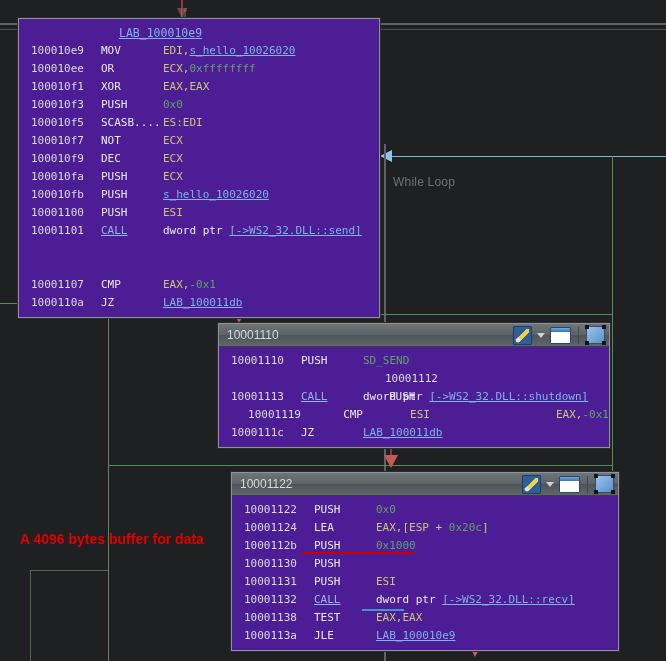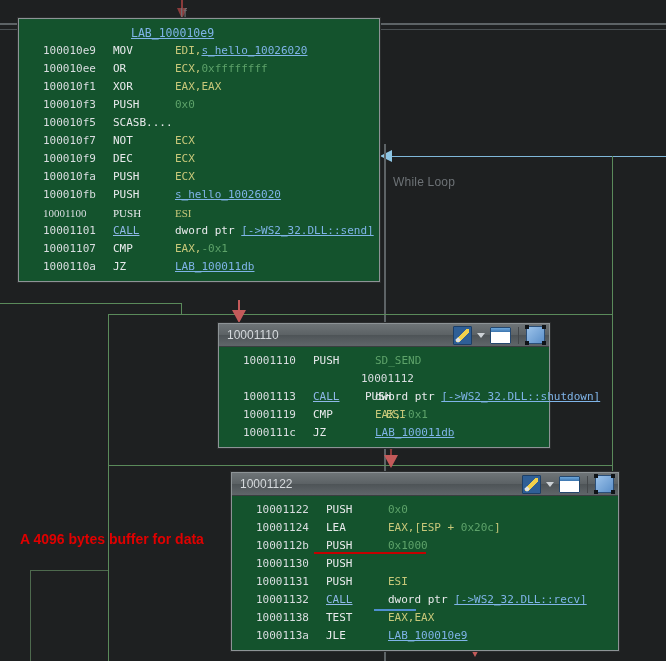--- a/index.html
+++ b/index.html
@@ -94,21 +94,21 @@
     width:17px;height:16px;background:linear-gradient(135deg,#9cc3ea,#5b8fc9);
     border:1px solid #2b4f78;border-radius:2px;position:relative;
   }
   .ico-select .h{position:absolute;width:4px;height:4px;background:#101418;}
   .ico-select .h1{left:-2px;top:-2px;}
   .ico-select .h2{right:-2px;top:-2px;}
   .ico-select .h3{left:-2px;bottom:-2px;}
   .ico-select .h4{right:-2px;bottom:-2px;}
 
   .block-body{
-    background:#14532d;padding:5px 0 5px 12px;
+    background:#4c1d95;padding:5px 0 5px 0;
   }
   .crow{
     display:flex;align-items:center;height:18px;line-height:18px;
     font-family:"DejaVu Sans Mono", monospace;font-size:11px;white-space:pre;
     padding-left:12px;
   }
   .addr{color:#d9dde0;width:70px;flex:0 0 auto;}
   .mnem{color:#e8eaec;width:62px;flex:0 0 auto;}
   .mnem.call{color:#8fb8e8;text-decoration:underline;}
   .ops{flex:1 1 auto;}
@@ -165,52 +165,52 @@
   <div class="annotation" style="left:20px;top:531px;">A 4096 bytes buffer for data</div>
 
   <div id="blocks-host">
       <div class="block" style="left: 18px; top: 18px; width: 362px;">
         <div class="block-body">
           <div class="lab-line">LAB_100010e9</div>
           <div class="crow" style="position: relative;"><span class="addr">100010e9</span><span class="mnem">MOV</span><span class="ops"><span class="op-reg">EDI,</span><span class="op-sym">s_hello_10026020</span></span></div>
           <div class="crow" style="position: relative; align-items: flex-end;"><span class="addr">100010ee</span><span class="mnem">OR</span><span class="ops"><span class="op-reg">ECX,</span><span class="op-num">0xffffffff</span></span></div>
           <div class="crow" style="position: relative;"><span class="addr">100010f1</span><span class="mnem">XOR</span><span class="ops"><span class="op-reg">EAX,EAX</span></span></div>
           <div class="crow" style="position: relative;"><span class="addr">100010f3</span><span class="mnem">PUSH</span><span class="ops"><span class="op-num">0x0</span></span></div>
-          <div class="crow" style="position: relative;"><span class="addr">100010f5</span><span class="mnem">SCASB....</span></div>
+          <div class="crow" style="position: relative;"><span class="addr">100010f5</span><span class="mnem">SCASB....</span><span class="ops"><span class="op-reg">ES:EDI</span></span></div>
           <div class="crow" style="position: relative;"><span class="addr">100010f7</span><span class="mnem">NOT</span><span class="ops"><span class="op-reg">ECX</span></span></div>
           <div class="crow" style="position: relative;"><span class="addr">100010f9</span><span class="mnem">DEC</span><span class="ops"><span class="op-reg">ECX</span></span></div>
           <div class="crow" style="position: relative;"><span class="addr">100010fa</span><span class="mnem">PUSH</span><span class="ops"><span class="op-reg">ECX</span></span></div>
           <div class="crow" style="position: relative;"><span class="addr">100010fb</span><span class="mnem">PUSH</span><span class="ops"><span class="op-sym">s_hello_10026020</span></span></div>
-          <div class="crow" style="position: relative; font-family: Liberation Serif, serif;"><span class="addr">10001100</span><span class="mnem">PUSH</span><span class="ops"><span class="op-reg">ESI</span></span></div>
+          <div class="crow" style="position: relative;"><span class="addr">10001100</span><span class="mnem">PUSH</span><span class="ops"><span class="op-reg">ESI</span></span></div>
           <div class="crow" style="position: relative;"><span class="addr">10001101</span><span class="mnem call">CALL</span><span class="ops"><span class="op-txt">dword ptr </span><span class="op-sym">[-&gt;WS2_32.DLL::send]</span></span></div>
-          <div class="crow" style="position: relative;"><span class="addr">10001107</span><span class="mnem">CMP</span><span class="ops"><span class="op-reg">EAX,</span><span class="op-num">-0x1</span></span></div>
+          <div class="crow" style="position: relative; margin-top: 36px;"><span class="addr">10001107</span><span class="mnem">CMP</span><span class="ops"><span class="op-reg">EAX,</span><span class="op-num">-0x1</span></span></div>
           <div class="crow" style="position: relative;"><span class="addr">1000110a</span><span class="mnem">JZ</span><span class="ops"><span class="op-lab">LAB_100011db</span></span></div>
         </div>
       </div>
-      <div class="block" style="left: 218px; top: 323px; width: 332px;">
+      <div class="block" style="left: 218px; top: 323px; width: 392px;">
         <div class="block-title">
           <div class="block-title-text">10001110</div>
           <div class="title-tools">
             <span class="ico ico-edit"></span>
             <span class="caret"></span>
             <span class="ico ico-window"></span>
             <span class="sep"></span>
             <span class="ico ico-select">
               <span class="h h1"></span>
               <span class="h h2"></span>
               <span class="h h3"></span>
               <span class="h h4"></span>
             </span>
           </div>
         </div>
         <div class="block-body">
           <div class="crow" style="position: relative;"><span class="addr">10001110</span><span class="mnem">PUSH</span><span class="ops"><span class="op-const">SD_SEND</span></span></div>
           <div class="crow" style="position: relative; flex-direction: column;"><span class="addr">10001112</span><span class="mnem">PUSH</span><span class="ops"><span class="op-reg">ESI</span></span></div>
           <div class="crow" style="position: relative;"><span class="addr">10001113</span><span class="mnem call">CALL</span><span class="ops"><span class="op-txt">dword ptr </span><span class="op-sym">[-&gt;WS2_32.DLL::shutdown]</span></span></div>
-          <div class="crow" style="position: relative;"><span class="addr">10001119</span><span class="mnem">CMP</span><span class="ops"><span class="op-reg">EAX,</span><span class="op-num">-0x1</span></span></div>
+          <div class="crow" style="position: relative; text-align: right;"><span class="addr">10001119</span><span class="mnem">CMP</span><span class="ops"><span class="op-reg">EAX,</span><span class="op-num">-0x1</span></span></div>
           <div class="crow" style="position: relative;"><span class="addr">1000111c</span><span class="mnem">JZ</span><span class="ops"><span class="op-lab">LAB_100011db</span></span></div>
         </div>
       </div>
       <div class="block" style="left: 231px; top: 472px; width: 388px;">
         <div class="block-title">
           <div class="block-title-text">10001122</div>
           <div class="title-tools">
             <span class="ico ico-edit"></span>
             <span class="caret"></span>
             <span class="ico ico-window"></span>

